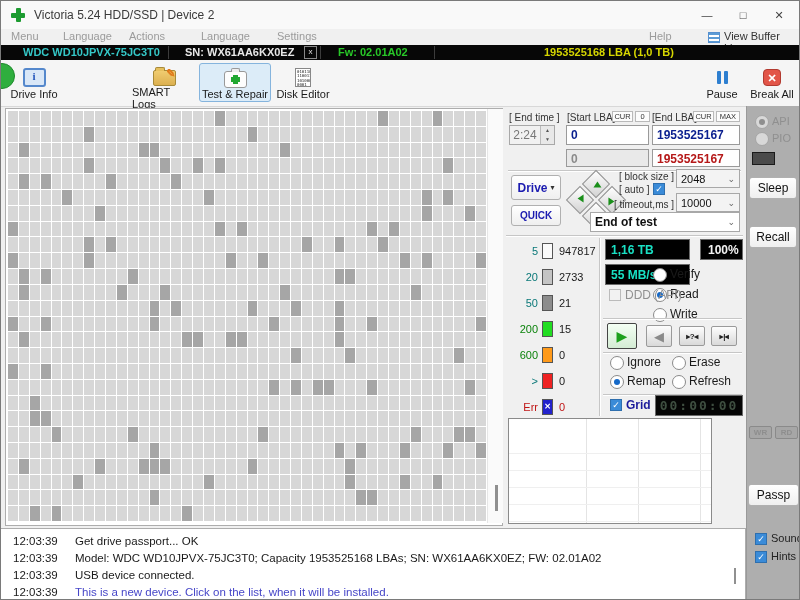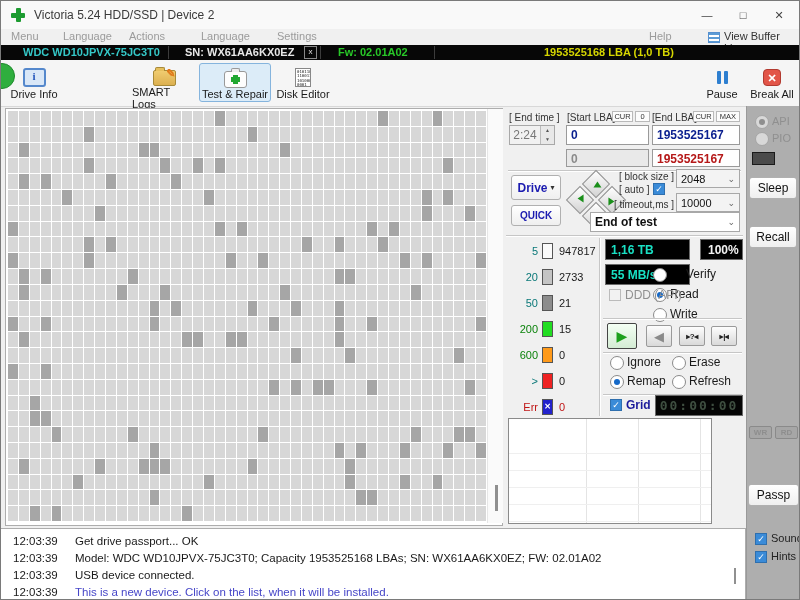--- a/index.html
+++ b/index.html
@@ -1476,21 +1476,21 @@
     <div class="vgroove" style="left:93px;top:130px;height:178px"></div>
 
     <div class="blackbox" style="left:99px;top:131px;width:85px;height:21px">1,16 TB</div>
     <div class="blackbox pct" style="left:194px;top:131px;width:43px;height:21px">
       <span>100</span>
       <span>%</span>
     </div>
     <div class="blackbox" style="left:99px;top:156px;width:85px;height:21px">55 MB/s</div>
 
     <span class="radio" style="left:147px;top:160px"></span>
-    <span class="rlabel" style="left:180px;top:159px">Verify</span>
+    <span class="rlabel" style="left:164px;top:159px">Verify</span>
     <span class="radio sel" style="left:147px;top:180px"></span>
     <span class="rlabel" style="left:164px;top:179px">Read</span>
     <span class="radio" style="left:147px;top:200px"></span>
     <span class="rlabel" style="left:164px;top:199px">Write</span>
 
     <span class="cb dis" style="left:103px;top:181px"></span>
     <span class="rlabel dis" style="left:119px;top:180px">DDD (API)</span>
 
     <div class="groove" style="left:97px;top:210px;width:139px"></div>
 

